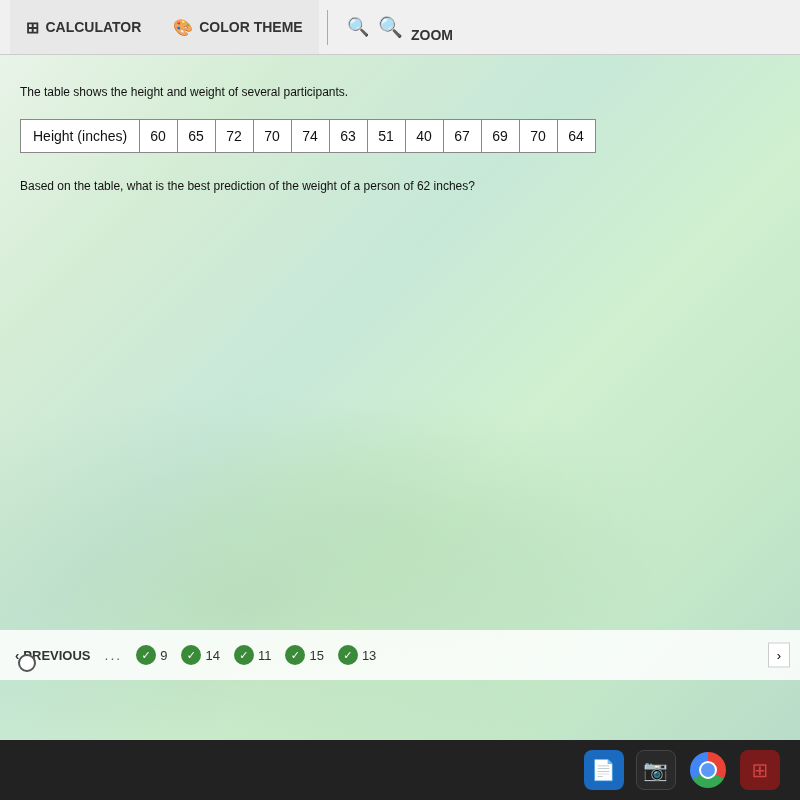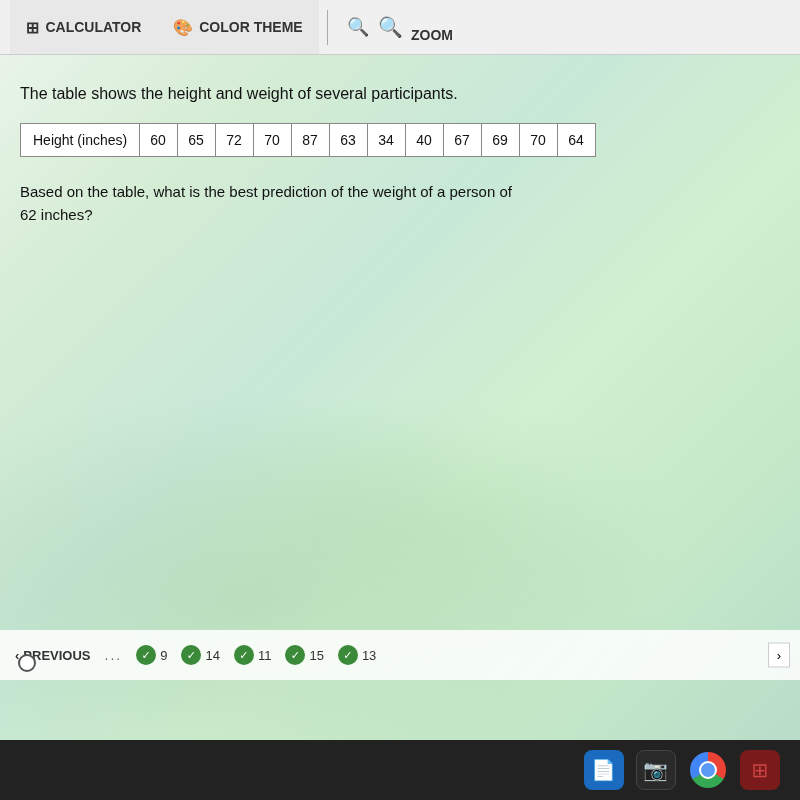--- a/index.html
+++ b/index.html
@@ -80,21 +80,21 @@
       content: '';
       position: absolute;
       top: 0; left: 0; right: 0; bottom: 0;
       background: 
         radial-gradient(ellipse 400px 200px at 50% 70%, rgba(180, 220, 180, 0.5) 0%, transparent 70%),
         radial-gradient(ellipse 600px 300px at 30% 80%, rgba(160, 200, 160, 0.4) 0%, transparent 70%);
       pointer-events: none;
     }
 
     .question-text {
-      font-size: 16px;
+      font-size: 12px;
       color: #111;
       margin-bottom: 20px;
       font-weight: 500;
       position: relative;
       z-index: 1;
     }
 
     
     .data-table {
       border-collapse: collapse;
@@ -114,21 +114,21 @@
     }
 
     .data-table td:first-child {
       text-align: right;
       font-weight: normal;
       min-width: 70px;
       padding: 8px 12px;
     }
 
     .prediction-text {
-      font-size: 15px;
+      font-size: 12px;
       color: #111;
       line-height: 1.5;
       position: relative;
       z-index: 1;
       max-width: 500px;
     }
 
     
     #bottom-nav {
       position: absolute;
@@ -284,23 +284,23 @@
   <p class="question-text">The table shows the height and weight of several participants.</p>
 
   <table class="data-table">
     <tbody>
       <tr>
         <td>Height (inches)</td>
         <td>60</td>
         <td>65</td>
         <td>72</td>
         <td>70</td>
-        <td>87</td>
+        <td>74</td>
         <td>63</td>
-        <td>34</td>
+        <td>51</td>
         <td>40</td>
         <td>67</td>
         <td>69</td>
         <td>70</td>
         <td>64</td>
       </tr>
     </tbody>
   </table>
 
   <p class="prediction-text">Based on the table, what is the best prediction of the weight of a person of 62 inches?</p>

